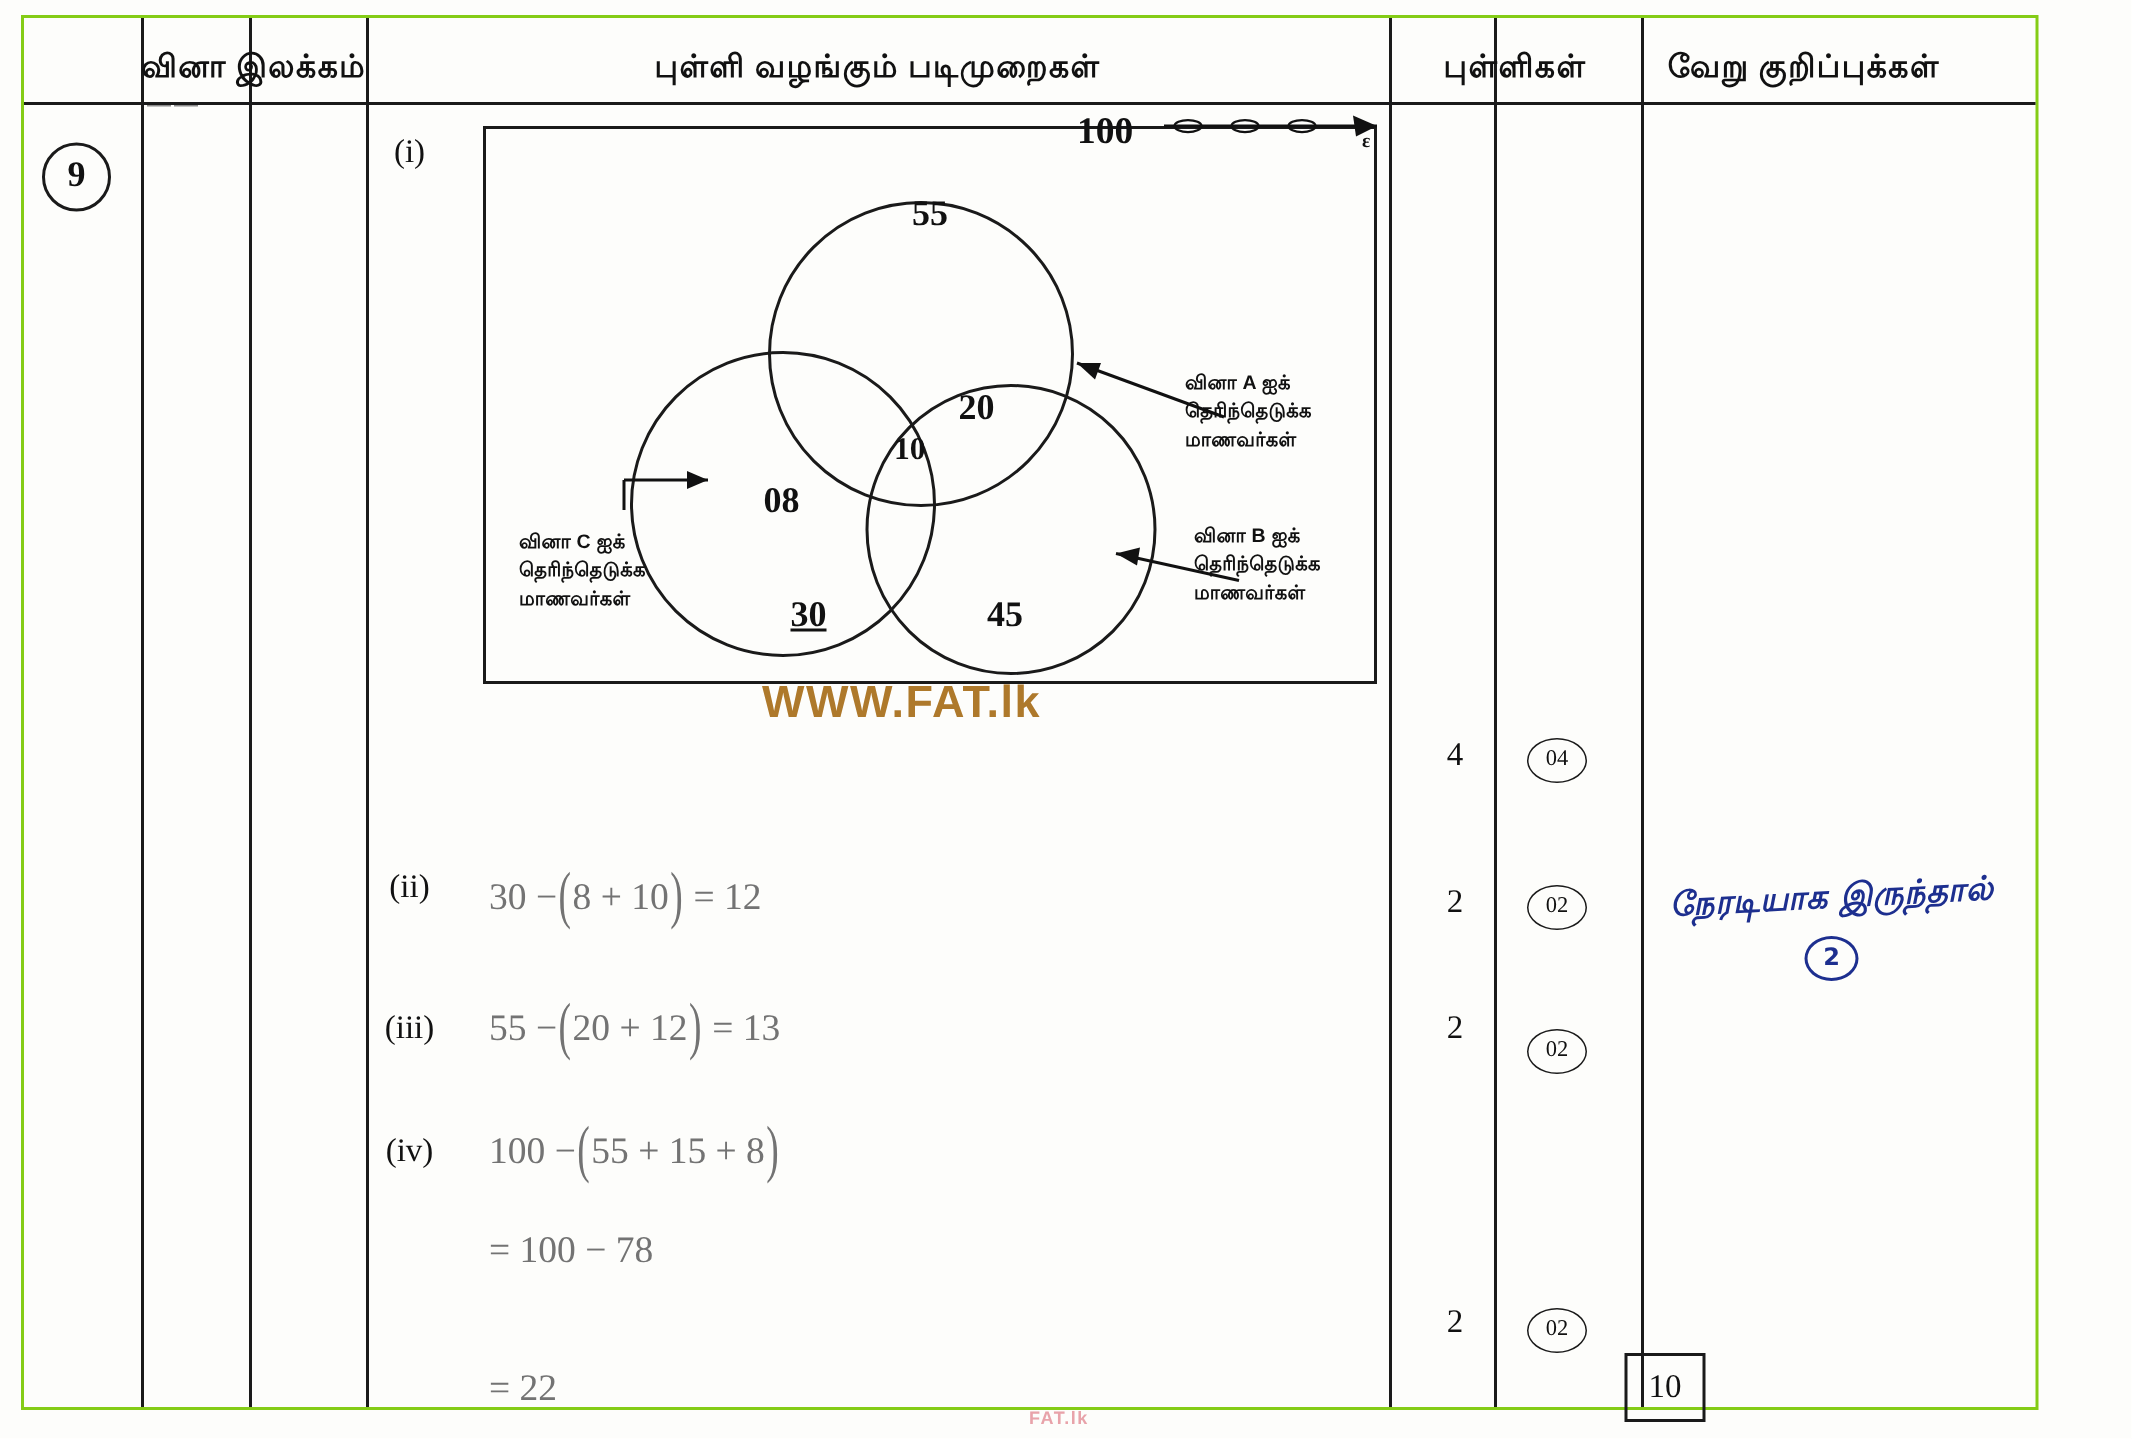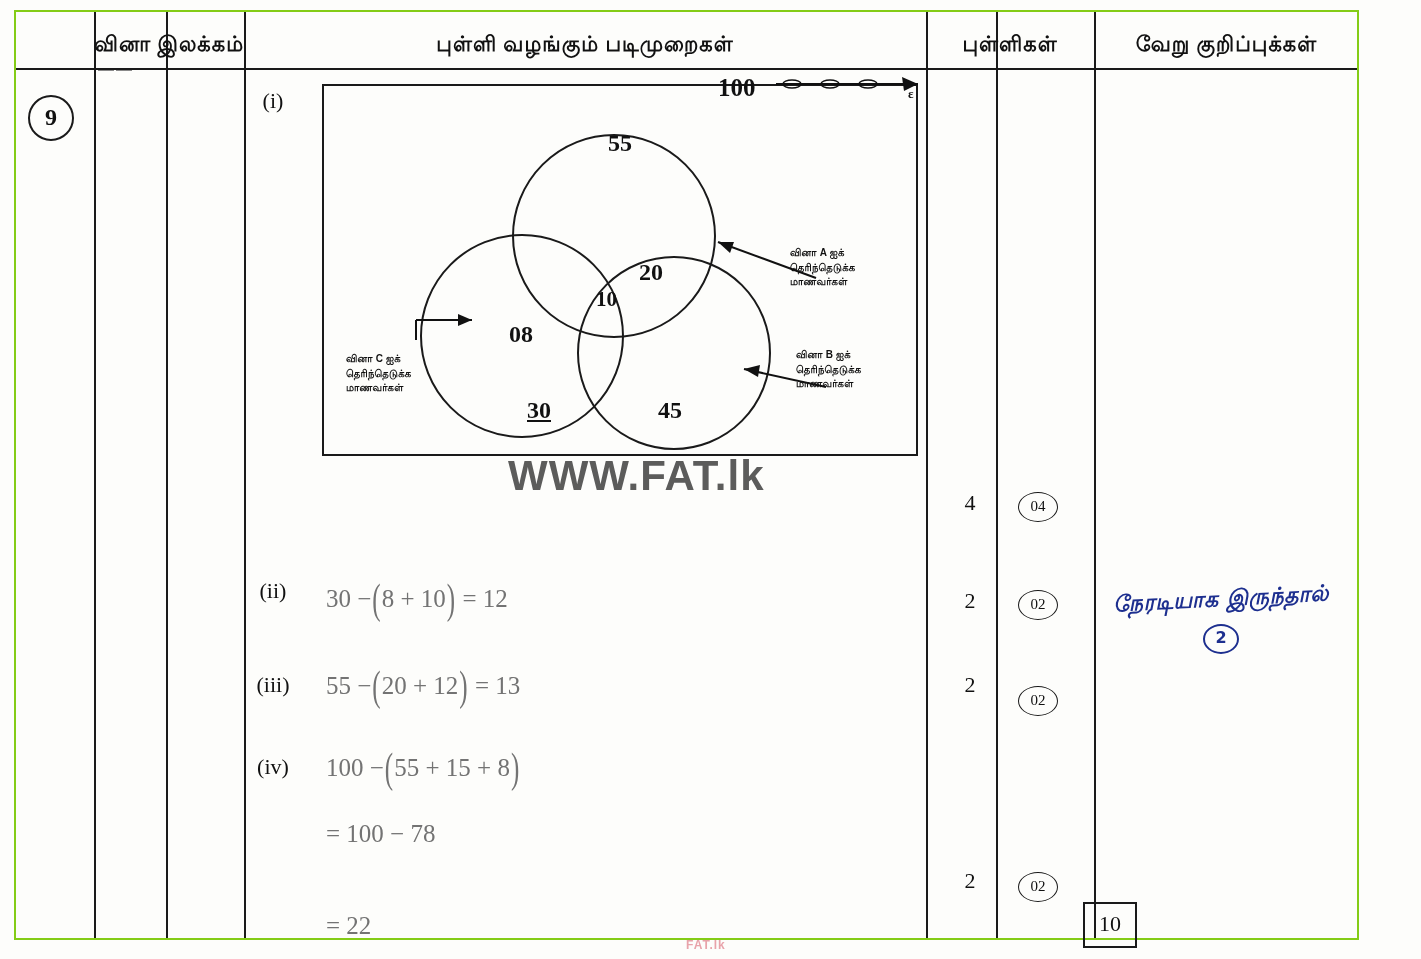--- a/index.html
+++ b/index.html
@@ -108,21 +108,21 @@
   }
   .vlabel {
     position: absolute;
     font-size: 24px;
     font-weight: bold;
     color: #111;
     font-family: "Liberation Serif", serif;
   }
   .callout {
     position: absolute;
-    font-size: 10px;
+    font-size: 13px;
     font-weight: bold;
     color: #111;
     line-height: 1.45;
     font-family: "Liberation Sans", sans-serif;
     letter-spacing: .2px;
   }
   .u-label {
     position: absolute;
     font-size: 13px;
     font-weight: bold;
@@ -208,23 +208,23 @@
     font-weight: bold;
     font-family: "DejaVu Sans", sans-serif;
   }
 
   
   .watermark {
     position: absolute;
     left: 508px;
     top: 452px;
     font-family: "Liberation Sans", sans-serif;
-    font-size: 42px;
-    font-weight: bold;
-    color: #404040;
+    font-size: 30px;
+    font-weight: bold;
+    color: #a16207;
     opacity: .85;
     letter-spacing: 1px;
   }
   .watermark-small {
     position: absolute;
     left: 686px;
     top: 938px;
     font-family: "Liberation Sans", sans-serif;
     font-size: 12px;
     font-weight: bold;
@@ -251,21 +251,21 @@
     <div class="vrule" style="left:78px;"></div>
     <div class="vrule" style="left:150px;"></div>
     <div class="vrule" style="left:228px;"></div>
     <div class="vrule" style="left:910px;"></div>
     <div class="vrule" style="left:980px;"></div>
     <div class="vrule" style="left:1078px;"></div>
 
     <div class="hdr" style="left:78px; width:150px;">வினா  இலக்கம்</div>
     <div class="hdr" style="left:910px; width:168px;">புள்ளிகள்</div>
     <div class="hdr" style="left:228px; width:682px;">புள்ளி  வழங்கும்  படிமுறைகள்</div>
-    <div class="hdr" style="left:1078px; width:265px;">வேறு  குறிப்புக்கள்</div>
+    <div class="hdr" style="left:1054px; width:265px;">வேறு  குறிப்புக்கள்</div>
 
     <div class="tick" style="left:82px; top:58px; width:16px;"></div>
     <div class="tick" style="left:100px; top:58px; width:16px;"></div>
   </div>
 
   <div class="qnum">9</div>
 
   <div class="part" style="left:238px; top:88px;">(i)</div>
   <div class="part" style="left:238px; top:578px;">(ii)</div>
   <div class="part" style="left:238px; top:672px;">(iii)</div>

